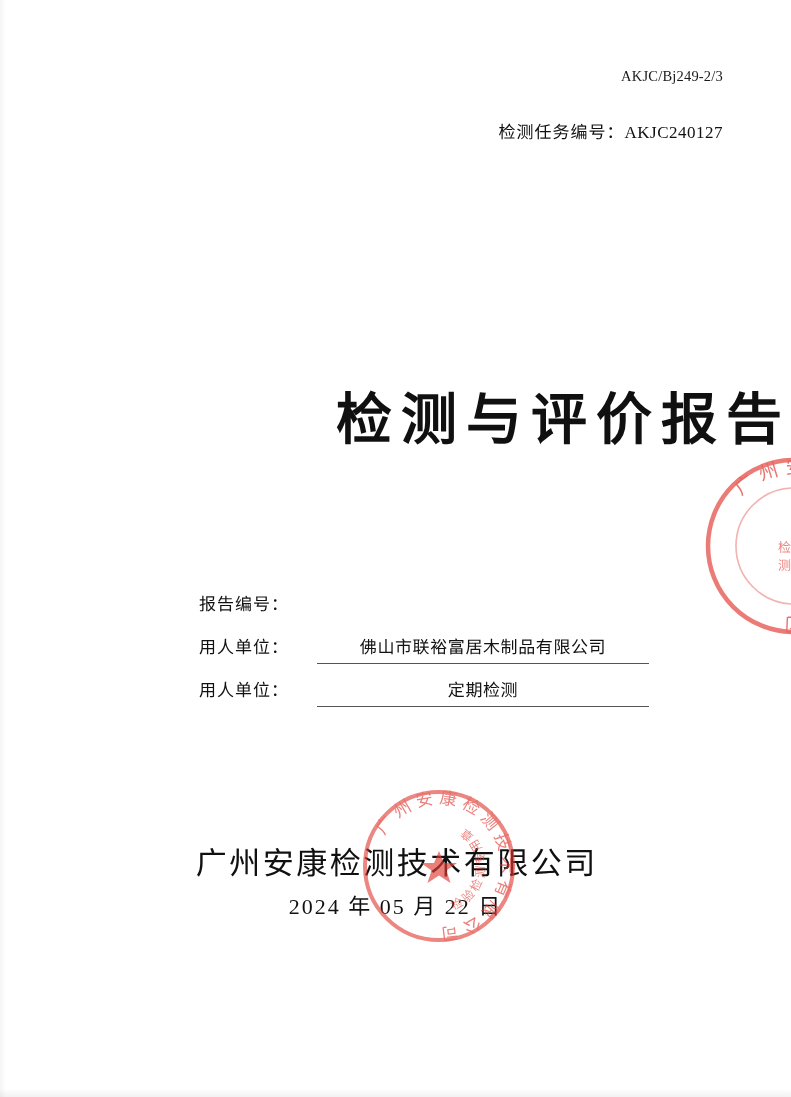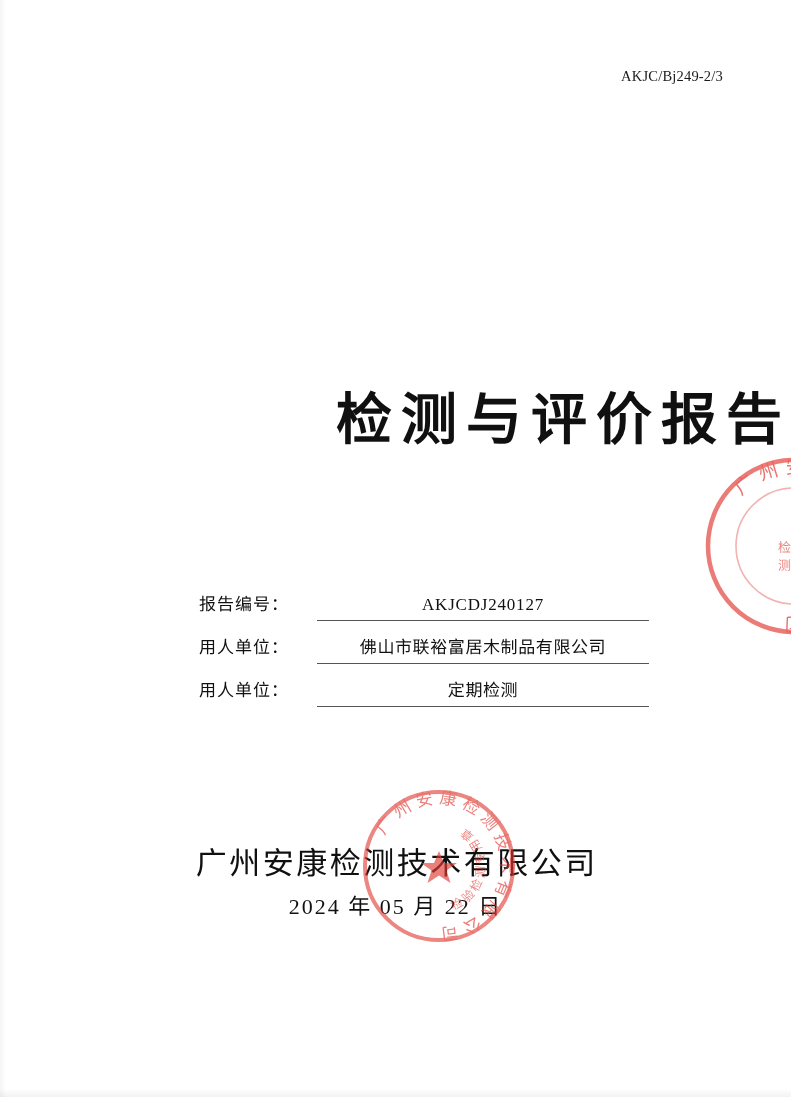--- a/index.html
+++ b/index.html
@@ -155,29 +155,29 @@
 </head>
 <body>
 
 <div class="page">
 
   <div class="scan-edge-left"></div>
   <div class="scan-edge-bottom"></div>
 
   <div class="doc-code">AKJC/Bj249-2/3</div>
 
+  <div class="task-no">
+    <span>检测任务编号：</span><span class="task-no-value">AKJC240127</span>
+  </div>
 
   <div class="main-title">检测与评价报告</div>
 
   <div class="fields">
     <div class="field-row">
       <div class="field-label">报告编号：</div>
-      <div class="field-value-wrap">
-        <span class="field-value latin">AKJCDJ240127</span>
-      </div>
     </div>
     <div class="field-row">
       <div class="field-label">用人单位：</div>
       <div class="field-value-wrap">
         <span class="field-value">佛山市联裕富居木制品有限公司</span>
       </div>
     </div>
     <div class="field-row">
       <div class="field-label">用人单位：</div>
       <div class="field-value-wrap">

